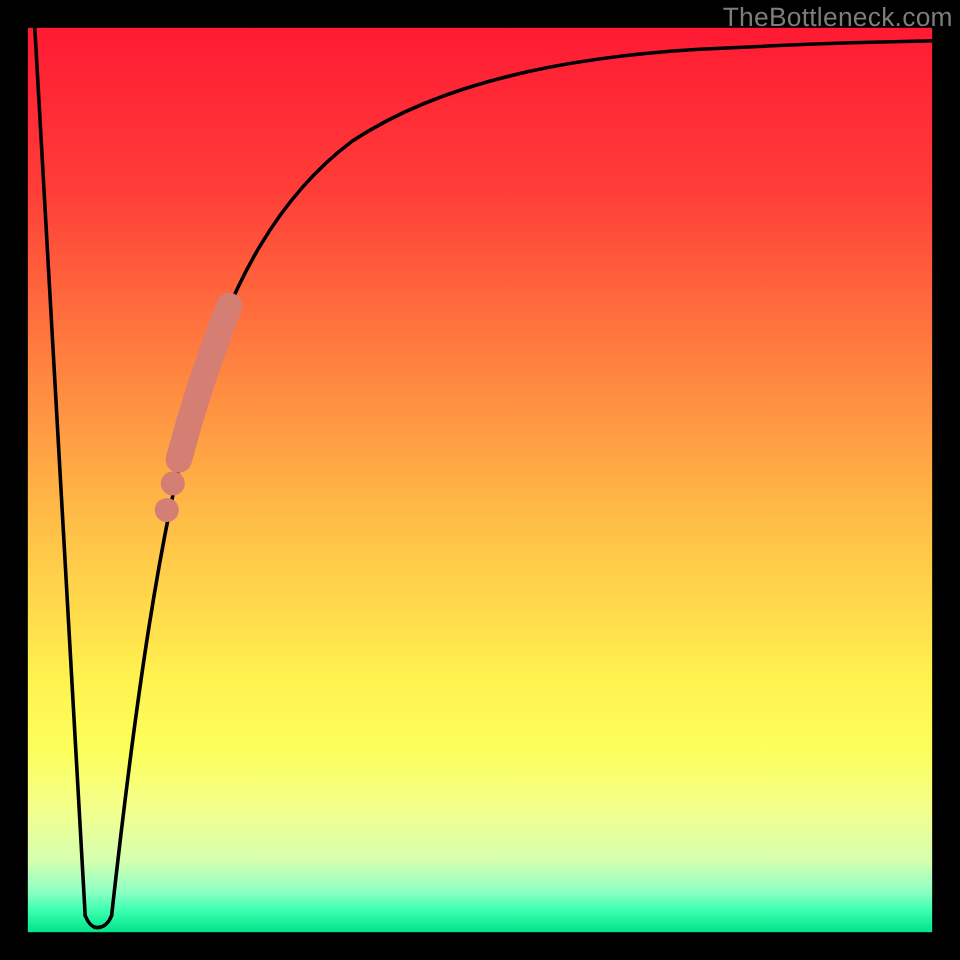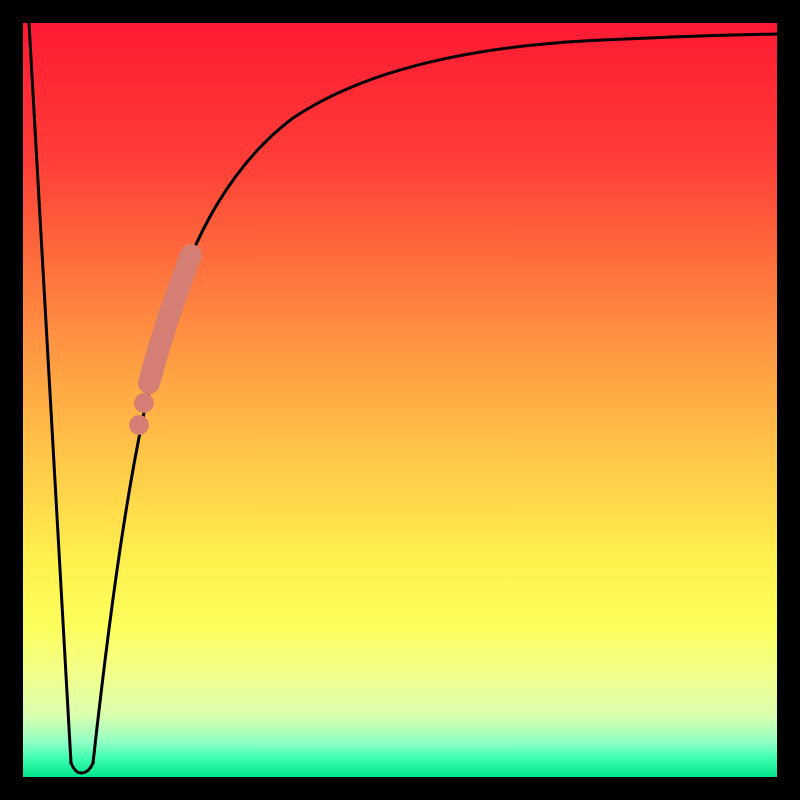--- a/index.html
+++ b/index.html
@@ -75,13 +75,14 @@
     <g stroke="#d57f74" stroke-width="22" stroke-linecap="round" fill="none">
       <path d="M 126 360 C 136 322, 150 278, 168 232"></path>
     </g>
 
     <g fill="#d57f74">
       <circle cx="121" cy="380" r="10"></circle>
       <circle cx="116" cy="402" r="10"></circle>
     </g>
   </svg>
 
+  <div class="watermark">TheBottleneck.com</div>
 </div>
 
 </body></html>

